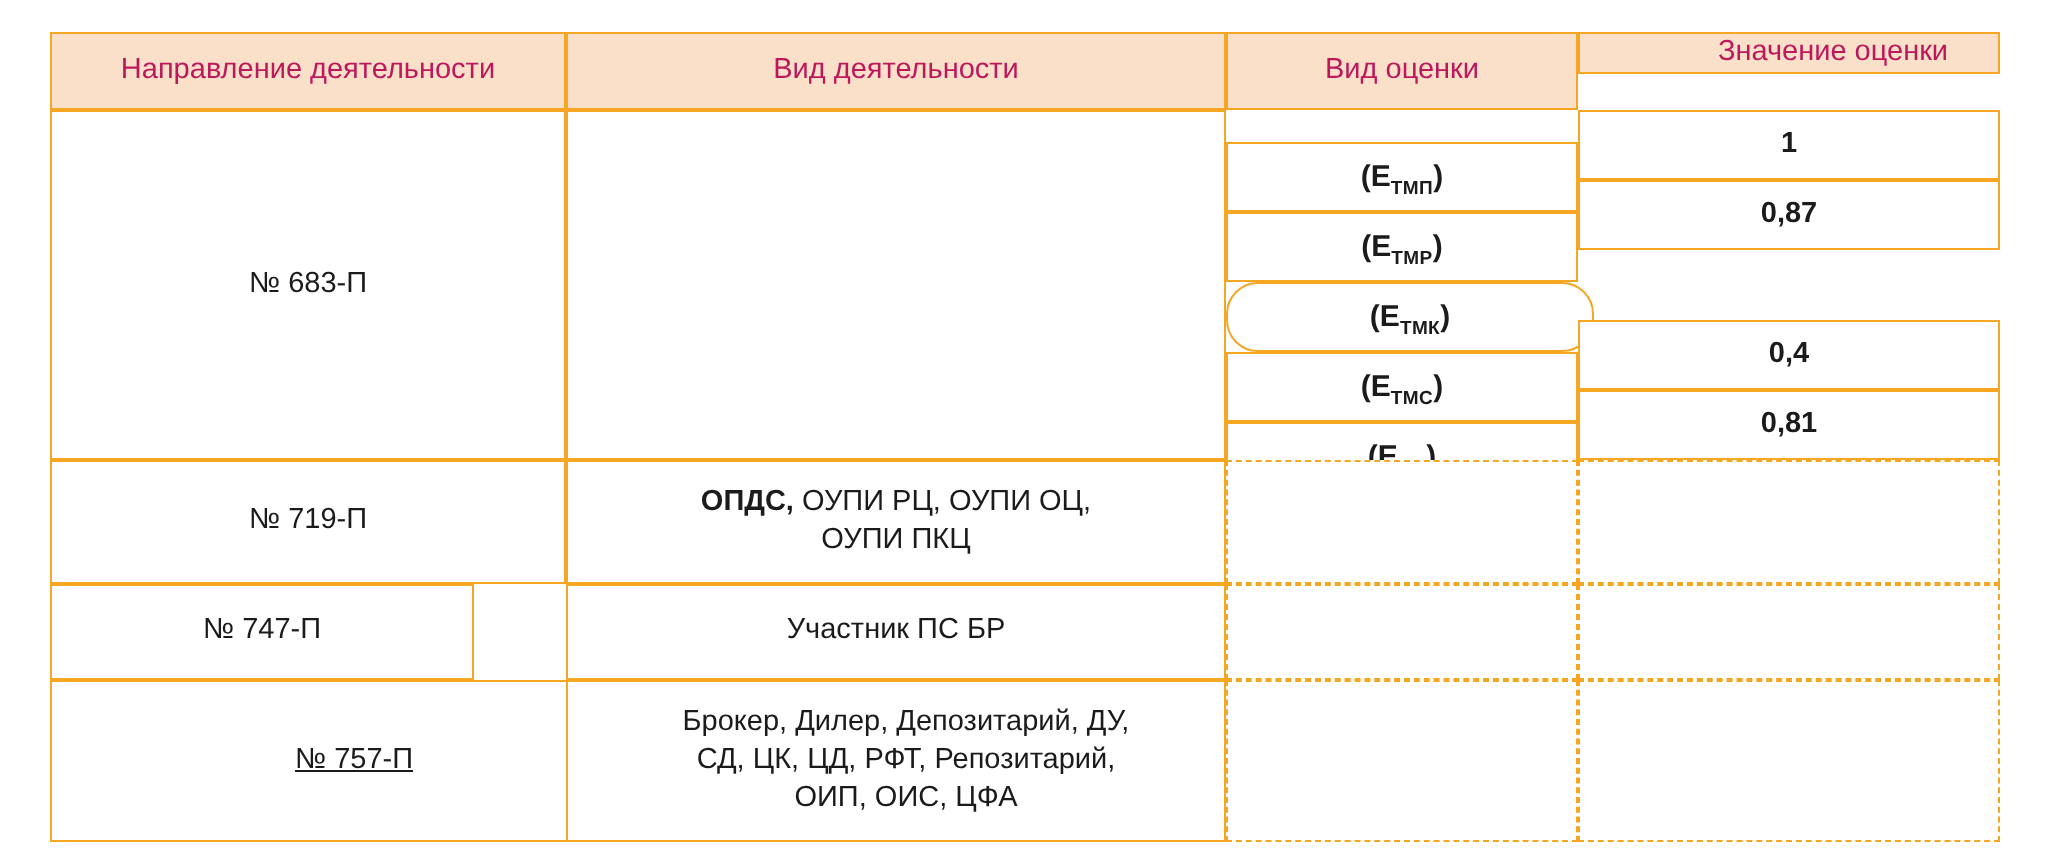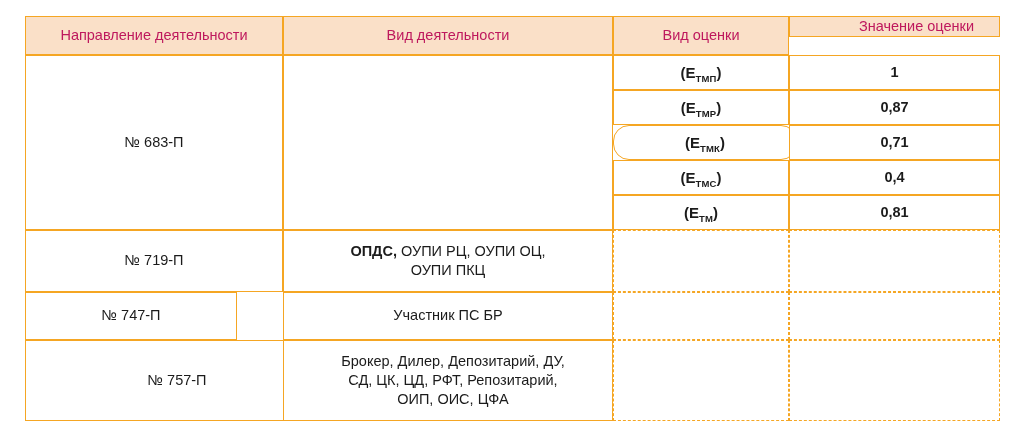--- a/index.html
+++ b/index.html
@@ -49,21 +49,21 @@
 
   .dashed {
     border: 1.8px dashed #F5A623;
     background: #ffffff;
   }
 
   .bold { font-weight: bold; }
 
   .val { font-weight: bold; font-size: 14.5px; }
 
-  .evalcell { font-weight: bold; font-size: 15px; }
+  .evalcell { font-weight: bold; font-size: 15px; margin-top: 16px; }
   .evalcell sub {
     font-size: 9.5px;
     font-weight: bold;
     vertical-align: baseline;
     position: relative;
     top: 4px;
     letter-spacing: 0.2px;
   }
 
   .multi { white-space: pre-line; }
@@ -121,21 +121,21 @@
   </div>
 
   <div class="cell solid" style="left:25px; top:230px; width:258px; height:62px;">
     <span>№ 719-П</span>
   </div>
 
   <div class="cell solid" style="left:25px; top:292px; width:212px; height:48px;">
     <span>№ 747-П</span>
   </div>
 
-  <div class="cell solid" style="left:25px; top:340px; width:304px; height:81px;">
+  <div class="cell solid" style="left:25px; top:340px; width:304px; height:81px;text-decoration:underline;">
     <span>№ 757-П</span>
   </div>
 
   <div class="cell solid" style="left:283px; top:55px; width:330px; height:175px;">
     <div class="diagram">
       <svg width="220" height="150" viewBox="0 0 220 150" xmlns="http://www.w3.org/2000/svg">
 
         <path d="M 70 112
                  A 52 52 0 1 1 104 130" fill="none" stroke="#E8820C" stroke-width="11" stroke-linecap="round" transform="rotate(8 113 78)"></path>
 
@@ -183,23 +183,20 @@
   <div class="cell solid evalcell" style="left:613px; top:195px; width:176px; height:35px;">
     <span>(<span>E</span><sub>ТМ</sub>)</span>
   </div>
 
   <div class="cell solid val" style="left:789px; top:55px; width:211px; height:35px;">
     <span>1</span>
   </div>
   <div class="cell solid val" style="left:789px; top:90px; width:211px; height:35px;">
     <span>0,87</span>
   </div>
-  <div class="cell solid val" style="left:789px; top:125px; width:211px; height:35px;">
-    <span>0,71</span>
-  </div>
   <div class="cell solid val" style="left:789px; top:160px; width:211px; height:35px;">
     <span>0,4</span>
   </div>
   <div class="cell solid val" style="left:789px; top:195px; width:211px; height:35px;">
     <span>0,81</span>
   </div>
 
   <div class="cell dashed" style="left:613px; top:230px; width:176px; height:62px;"></div>
   <div class="cell dashed" style="left:789px; top:230px; width:211px; height:62px;"></div>
 

